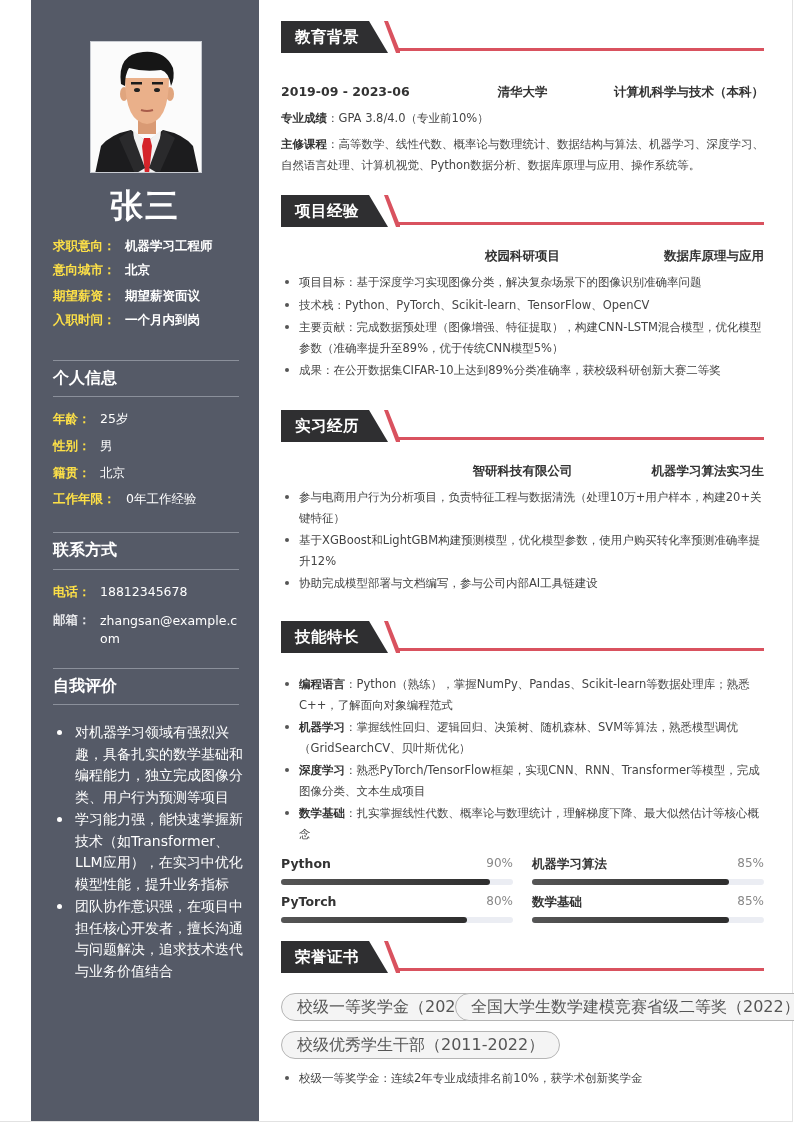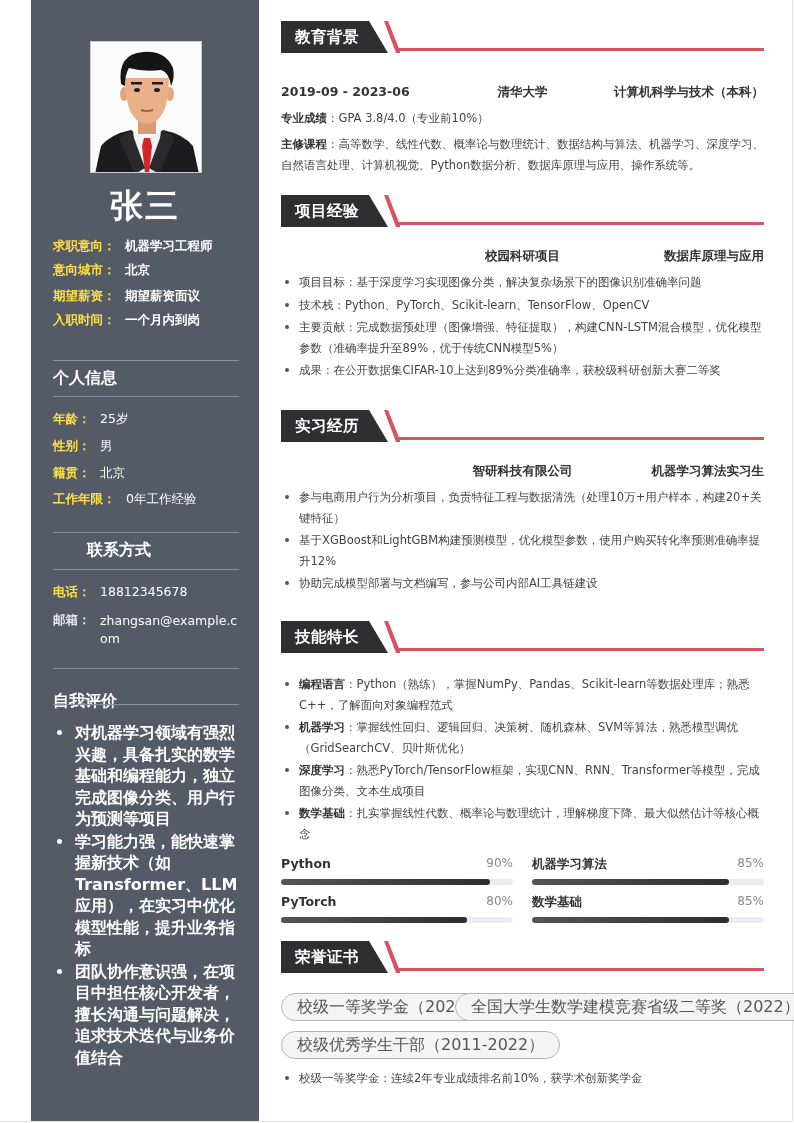--- a/index.html
+++ b/index.html
@@ -29,21 +29,21 @@
   .info .v { font-weight: normal; }
   .info.work .k { width: 73px; }
   .divider { position: absolute; left: 22px; width: 186px; height: 1px; background: #8b909b; }
   .side-title { position: absolute; left: 22px; font-size: 16px; font-weight: bold; color: #fff; }
   .contact .k { width: 47px; font-weight: bold; }
   .contact .v { font-weight: normal; }
   .email { position: absolute; left: 22px; top: 612px; width: 190px; font-size: 12.5px; }
   .email .k { position: absolute; left: 0; top: 0; font-weight: bold; color: #e8e9ec; }
   .email .v { position: absolute; left: 47px; top: 0; width: 143px; word-break: break-all; line-height: 18px; }
   .eval-list { position: absolute; left: 22px; top: 722px; width: 190px; list-style: none; }
-  .eval-list li { position: relative; padding-left: 22px; font-size: 16px; font-weight: bold; line-height: 21.5px; margin-bottom: 1px; color: #fff; }
+  .eval-list li { position: relative; padding-left: 22px; font-size: 14px; font-weight: normal; line-height: 21.5px; margin-bottom: 1px; color: #fff; }
   .eval-list li::before { content: ""; position: absolute; left: 4px; top: 8px; width: 5px; height: 5px; border-radius: 50%; background: #fff; }
   .sec-head { position: absolute; left: 281px; width: 483px; height: 32px; }
   .sec-head .tab {
     position: absolute; left: 0; top: 0; height: 32px; width: 107px;
     background: #2f2f31; clip-path: polygon(0 0, 88px 0, 107px 32px, 0 32px);
   }
   .sec-head .tab span { position: absolute; left: 14px; top: 6px; font-size: 15.5px; font-weight: bold; color: #fff; letter-spacing: 0.5px; }
   .sec-head .slash {
     position: absolute; left: 103px; top: 0; width: 16px; height: 32px;
     background: #d9525f; clip-path: polygon(0 0, 4px 0, 16px 30px, 16px 32px, 12px 32px);
@@ -136,33 +136,33 @@
       <span class="k">性别：</span><span class="v">男</span>
     </div>
     <div class="kv info" style="top:465px;">
       <span class="k">籍贯：</span><span class="v">北京</span>
     </div>
     <div class="kv info work" style="top:491px;">
       <span class="k">工作年限：</span><span class="v">0年工作经验</span>
     </div>
 
     <div class="divider" style="top:532px;"></div>
-    <div class="side-title" style="top:540px;margin-left:34px;">联系方式</div>
+    <div class="side-title" style="top:540px;">联系方式</div>
     <div class="divider" style="top:569px;"></div>
 
     <div class="kv contact" style="top:584px;">
       <span class="k">电话：</span><span class="v">18812345678</span>
     </div>
     <div class="email">
       <span class="k">邮箱：</span>
       <span class="v">zhangsan@example.com</span>
     </div>
 
     <div class="divider" style="top:668px;"></div>
-    <div class="side-title" style="top:676px;margin-top:15px;">自我评价</div>
+    <div class="side-title" style="top:676px;">自我评价</div>
     <div class="divider" style="top:704px;"></div>
 
     <ul class="eval-list">
       <li>对机器学习领域有强烈兴趣，具备扎实的数学基础和编程能力，独立完成图像分类、用户行为预测等项目</li>
       <li>学习能力强，能快速掌握新技术（如Transformer、LLM应用），在实习中优化模型性能，提升业务指标</li>
       <li>团队协作意识强，在项目中担任核心开发者，擅长沟通与问题解决，追求技术迭代与业务价值结合</li>
     </ul>
   </aside>
 
   <div class="sec-head" style="top:21px;">

